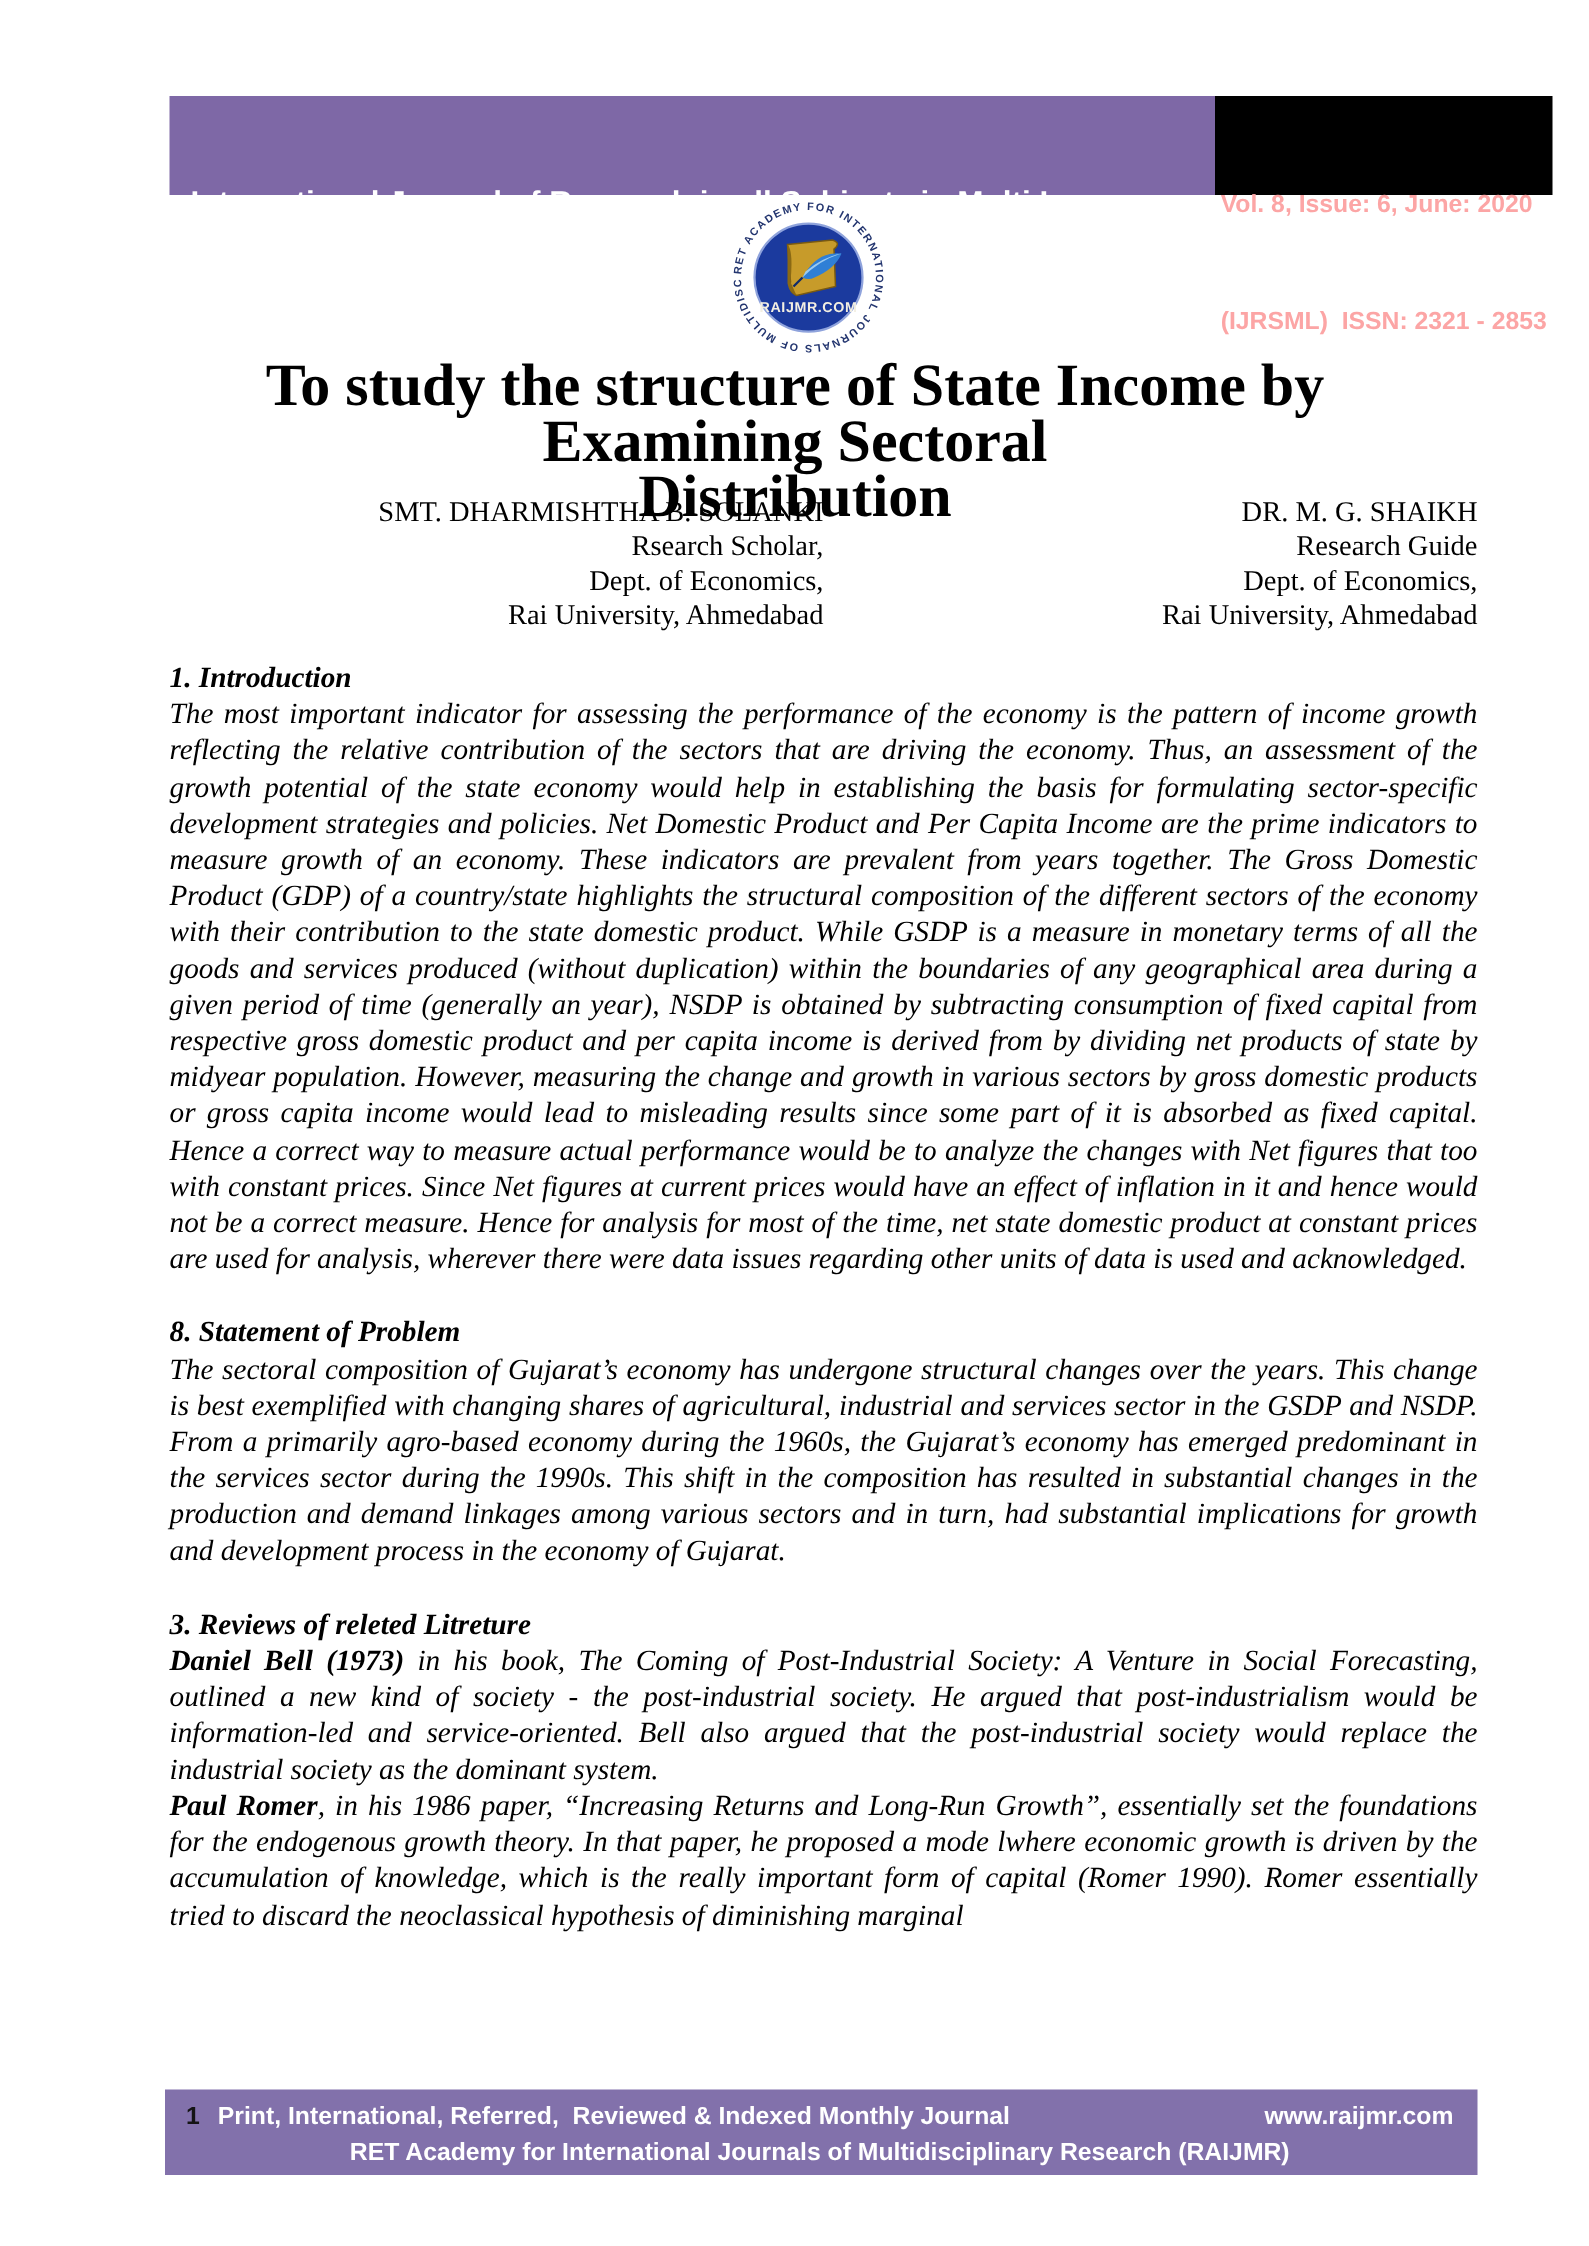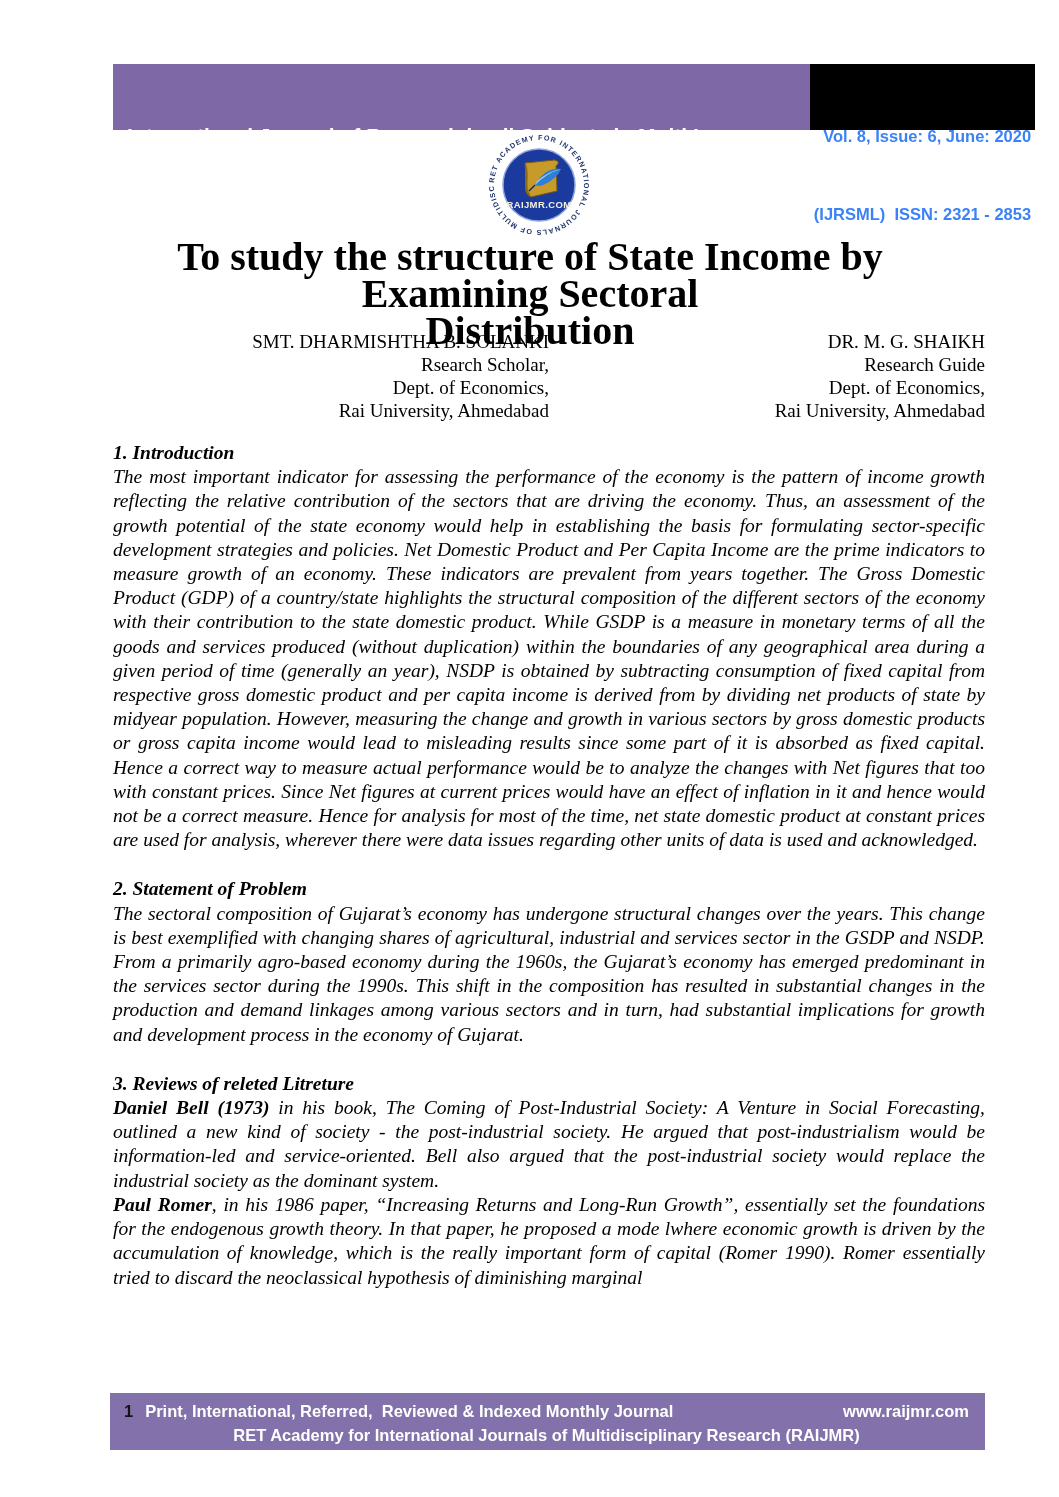--- a/index.html
+++ b/index.html
@@ -8,21 +8,21 @@
     overflow:hidden;font-family:"Liberation Serif",serif;color:#0b0b0b;
   }
   
   .header-band{position:absolute;left:113px;top:64px;width:872px;height:66px;display:flex;}
   .header-purple{
     flex:1;background:#7E68A6;color:#fff;
     font-family:"Liberation Sans",sans-serif;font-weight:bold;font-size:21px;
     line-height:26px;padding:7px 6px 7px 14px;box-sizing:border-box;white-space:pre;
   }
   .header-black{
-    width:282px;background:#000;color:#3b82f6;text-align:right;
+    width:282px;background:#000;color:#fca5a5;text-align:left;
     font-family:"Liberation Sans",sans-serif;font-weight:bold;font-size:16.5px;
     line-height:26px;padding:7px 4px;box-sizing:border-box;white-space:pre;
   }
   
   .logo-wrap{position:absolute;top:133px;left:487px;width:104px;height:104px;}
   
   .title{
     position:absolute;top:238px;left:80px;width:900px;text-align:center;
     font-weight:bold;font-size:40px;line-height:37px;color:#000;
   }
@@ -106,21 +106,21 @@
       <div>Dept. of Economics,</div>
       <div>Rai University, Ahmedabad</div>
     </div>
   </div>
 
   <div class="content">
 
     <p class="sec-heading">1. Introduction</p>
     <p class="body-para"><span>The most important indicator for assessing the performance of the economy is the pattern of income growth reflecting the relative contribution of the sectors that are driving the economy. Thus, an assessment of the growth potential of the state economy would help in establishing the basis for formulating sector-specific development strategies and policies.  Net Domestic Product and Per Capita Income are the prime indicators to measure growth of an economy. These indicators are prevalent from years together. The Gross Domestic Product (GDP) of a country/state highlights the structural composition of the different sectors of the economy with their contribution to the state domestic product. While GSDP is a measure in monetary terms of all the goods and services produced (without duplication) within the boundaries of any geographical area during a given period of time (generally an year), NSDP is obtained by subtracting consumption of fixed capital from respective gross domestic product and per capita income is derived from by dividing net products of state by midyear population. However, measuring the change and growth in various sectors by gross domestic products or gross capita income would lead to misleading results since some part of it is absorbed as fixed capital. Hence a correct way to measure actual performance would be to analyze the changes with Net figures that too with constant prices. Since Net figures at current prices would have an effect of inflation in it and hence would not be a correct measure. Hence for analysis for most of the time, net state domestic product at constant prices are used for analysis, wherever there were data issues regarding other units of data is used and acknowledged.</span></p>
 
-    <p class="sec-heading gap">2. Statement of Problem</p>
+    <p class="sec-heading gap">8. Statement of Problem</p>
     <p class="body-para"><span>The sectoral composition of Gujarat’s economy has undergone structural changes over the years. This change is best exemplified with changing shares of agricultural, industrial and services sector in the GSDP and NSDP. From a primarily agro-based economy during the 1960s, the Gujarat’s economy has emerged predominant in the services sector during the 1990s. This shift in the composition has resulted in substantial changes in the production and demand linkages among various sectors and in turn, had substantial implications for growth and development process in the economy of Gujarat.</span></p>
 
     <p class="sec-heading gap">3. Reviews of releted Litreture</p>
     <p class="body-para"><b>Daniel Bell (1973)</b><span> in his book, The Coming of Post-Industrial Society: A Venture in Social Forecasting, outlined a new kind of society - the post-industrial society. He argued that post-industrialism would be information-led and service-oriented. Bell also argued that the post-industrial society would replace the industrial society as the dominant system.</span></p>
     <p class="body-para"><b>Paul Romer</b><span>, in his 1986 paper, “Increasing Returns and Long-Run Growth”, essentially set the foundations for the endogenous growth theory. In that paper, he proposed a mode lwhere economic growth is driven by the accumulation of knowledge, which is the really important form of capital (Romer 1990). Romer essentially tried to discard the neoclassical hypothesis of diminishing marginal</span></p>
 
   </div>
 
   <div class="footer-band">
     <div class="footer-row1">

